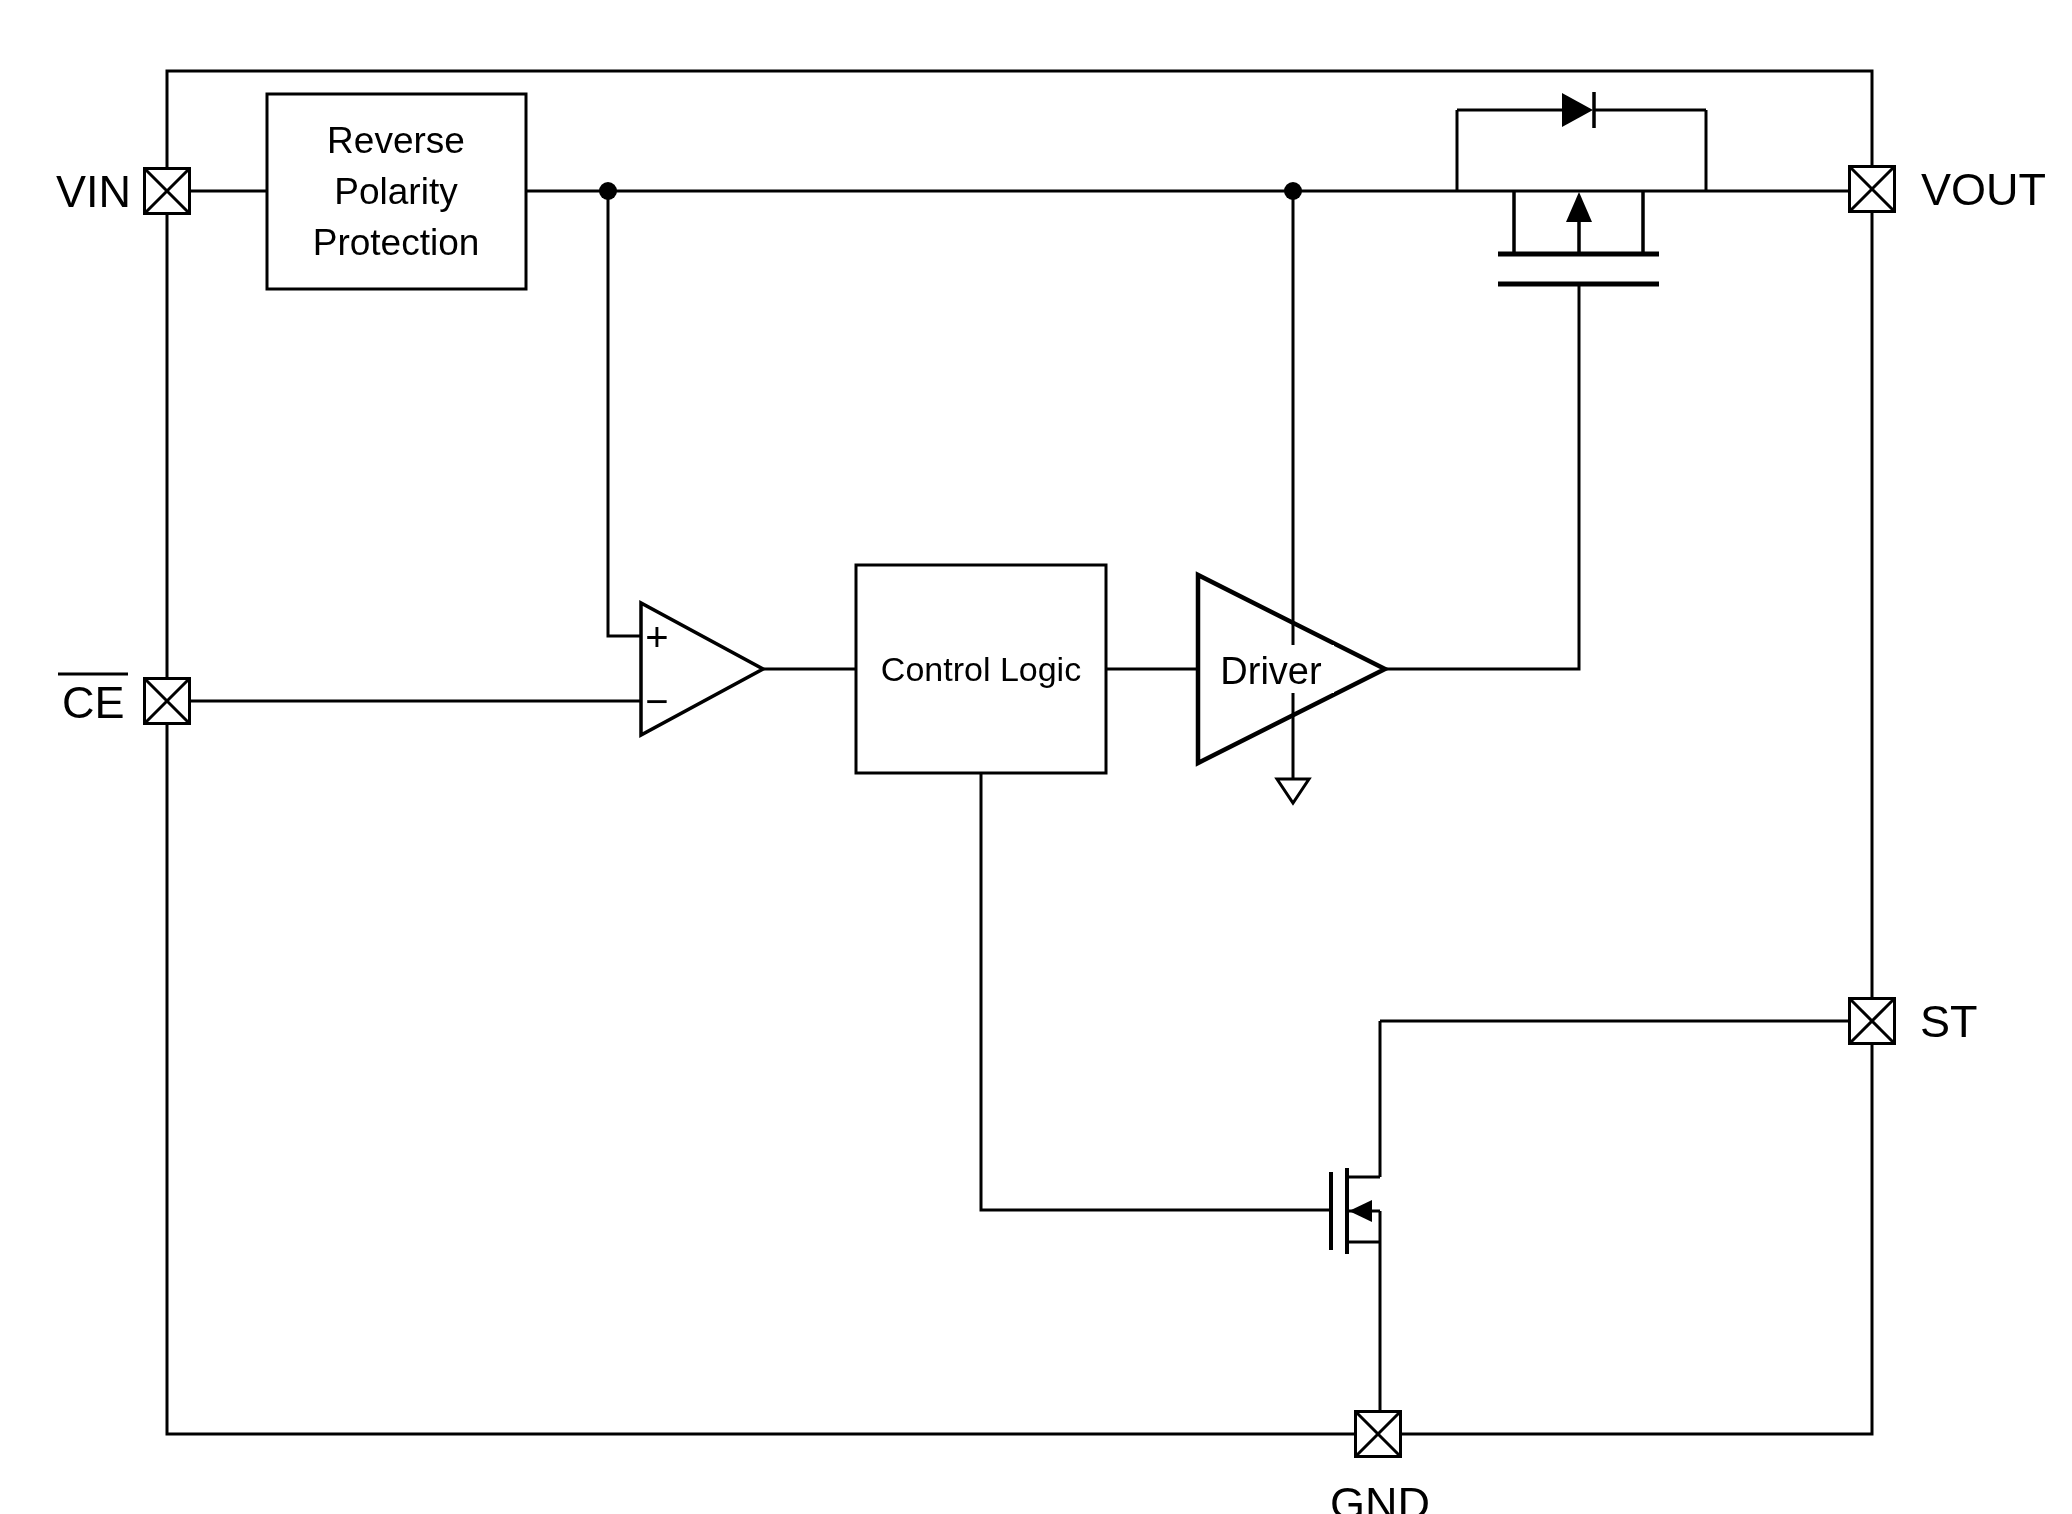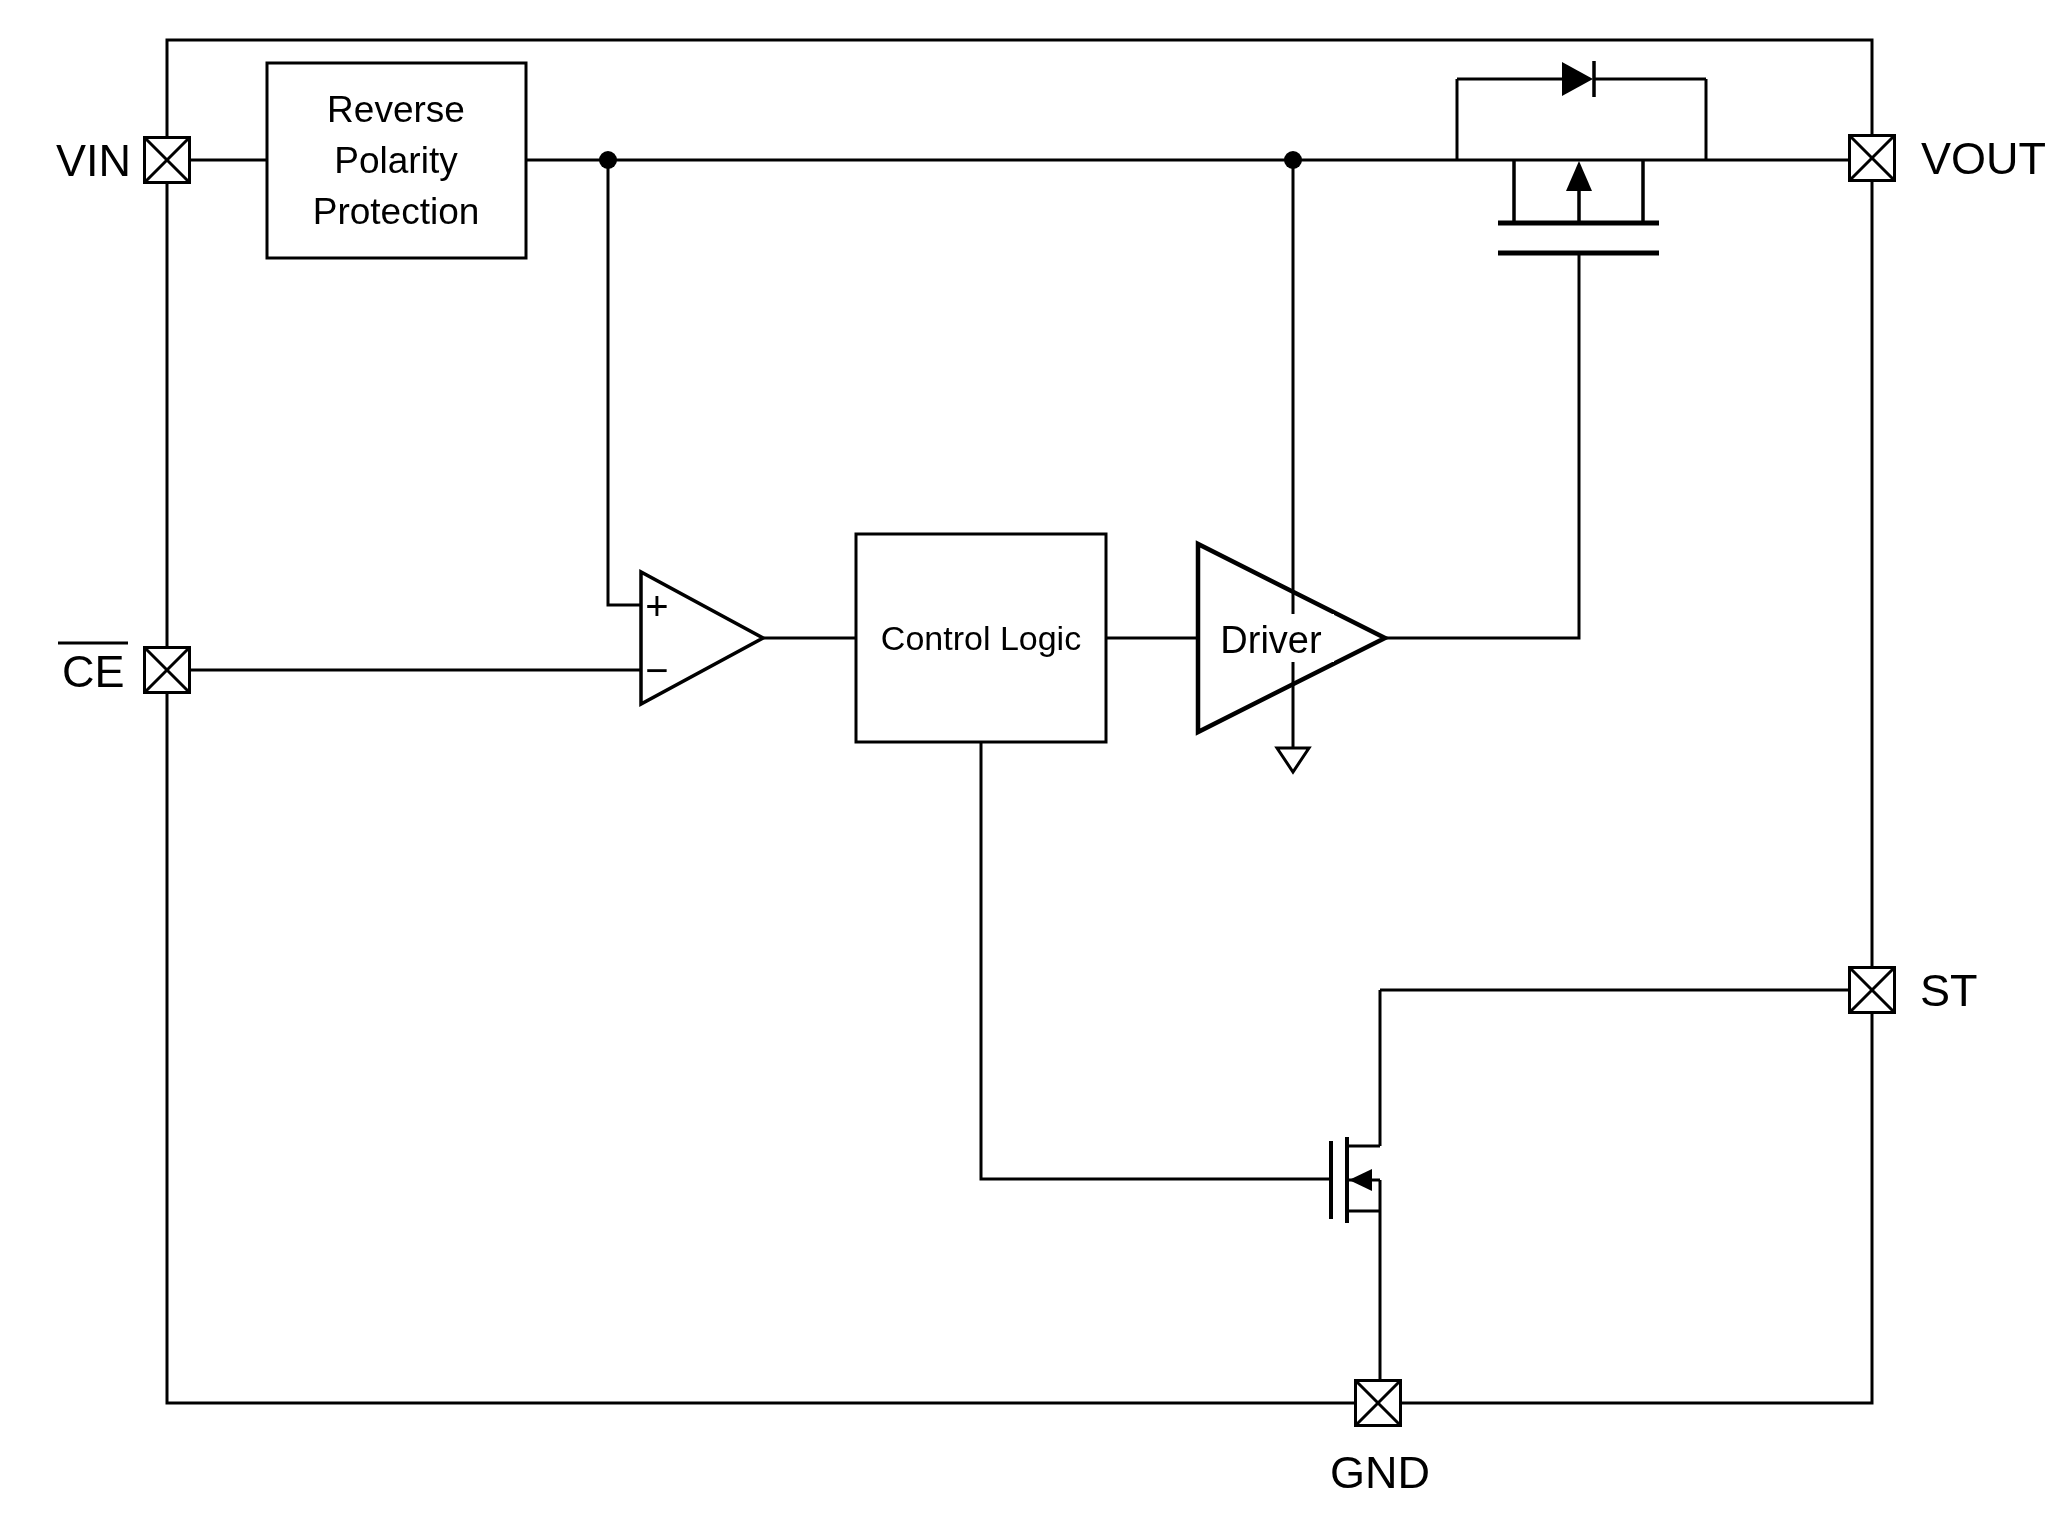--- a/index.html
+++ b/index.html
@@ -7,20 +7,21 @@
     padding: 0;
     background: #ffffff;
     width: 2072px;
     height: 1514px;
     font-family: "Liberation Sans", sans-serif;
   }
   #diagram-root {
     width: 2072px;
     height: 1226px;
     position: relative;
+    margin-top: 31px;
   }
   svg { display: block; }
   .wire       { stroke: #000000; stroke-width: 3; fill: none; }
   .wire-bold  { stroke: #000000; stroke-width: 3.5; fill: none; }
   .bar        { stroke: #000000; stroke-width: 5; fill: none; }
   .bar-n      { stroke: #000000; stroke-width: 4; fill: none; }
   .boxline    { stroke: #000000; stroke-width: 3; fill: #ffffff; }
   .boxnofill  { stroke: #000000; stroke-width: 3; fill: none; }
   .comp       { stroke: #000000; stroke-width: 3.5; fill: none; }
   .drv        { stroke: #000000; stroke-width: 4.5; fill: none; }

